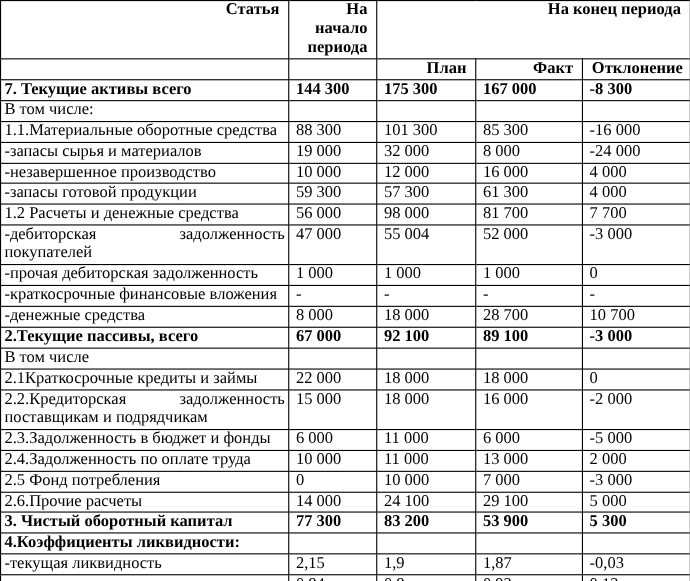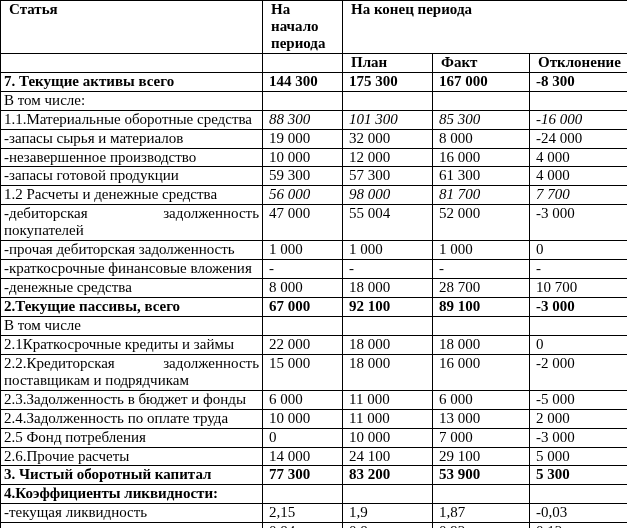--- a/index.html
+++ b/index.html
@@ -19,35 +19,35 @@
   th, td {
     border: 1px solid #000000;
     font-size: 15px;
     line-height: 1.13;
     padding: 0 3px 1px 3px;
     vertical-align: top;
     overflow: hidden;
   }
   thead th {
     font-weight: bold;
-    text-align: left;
+    text-align: right;
     padding: 0 8px 1px 8px;
   }
   thead tr.hdr-top th { height: 52px; }
   thead tr.hdr-sub th, thead tr.hdr-sub td { height: 17px; margin-left: 44px; }
   tbody td { height: 18px; }
   td.label { text-align: left; }
   td.label.justify { text-align: justify; margin-left: 23px; }
   td.num {
     text-align: left;
     padding-left: 6px;
     white-space: nowrap;
   }
   tr.bold td { font-weight: bold; }
-  tr.italic td.num { font-style: italic; }
+  tr.italic td.num { }
 </style>
 </head>
 <body>
 
 <div id="page">
   <table>
     <colgroup>
       <col style="width:262px">
       <col style="width:80px">
       <col style="width:90px">

